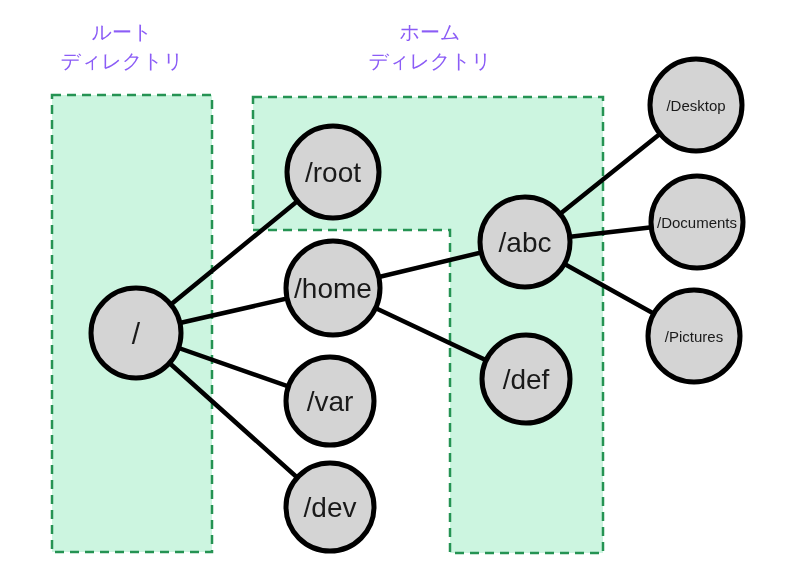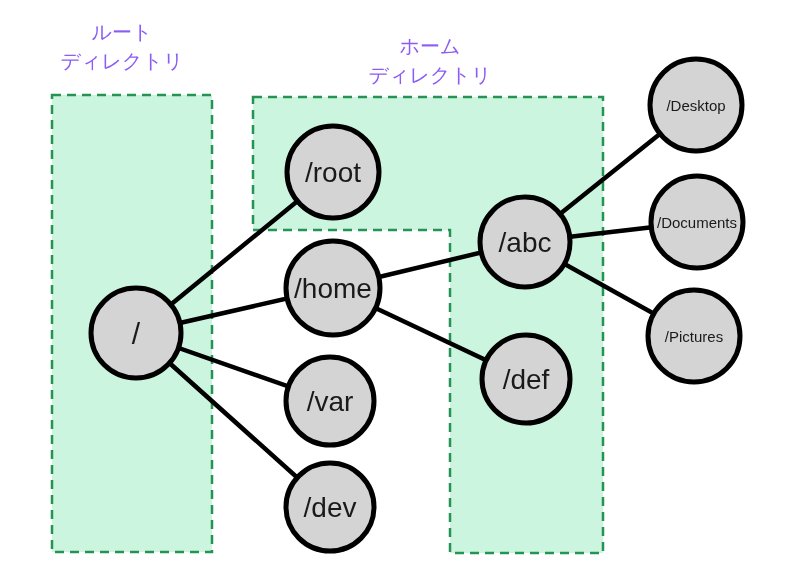--- a/index.html
+++ b/index.html
@@ -25,21 +25,21 @@
     text-align: center;
     color: #8b5cf6;
     font-size: 20px;
     line-height: 29px;
     white-space: nowrap;
   }
   .region-label .line {
     display: block;
   }
   #root-label { left: 22px;  top: 18px; width: 200px; }
-  #home-label { left: 330px; top: 18px; width: 200px; margin-top: 14px; }
+  #home-label { left: 330px; top: 18px; width: 200px; }
 </style>
 </head>
 <body>
 
 <div class="canvas">
   <svg id="diagram-svg" class="diagram" width="800" height="575" viewBox="0 0 800 575" xmlns="http://www.w3.org/2000/svg">
       <polygon points="52,95 212,95 212,552 52,552" fill="#ccf5e0" stroke="#259353" stroke-width="2.5" stroke-dasharray="9 6"></polygon>
       <polygon points="253,97 603,97 603,553 450,553 450,230 253,230" fill="#ccf5e0" stroke="#259353" stroke-width="2.5" stroke-dasharray="9 6"></polygon>
       <line x1="136" y1="333" x2="333" y2="172" stroke="#000000" stroke-width="4.5" stroke-linecap="round"></line>
       <line x1="136" y1="333" x2="333" y2="288" stroke="#000000" stroke-width="4.5" stroke-linecap="round"></line>

